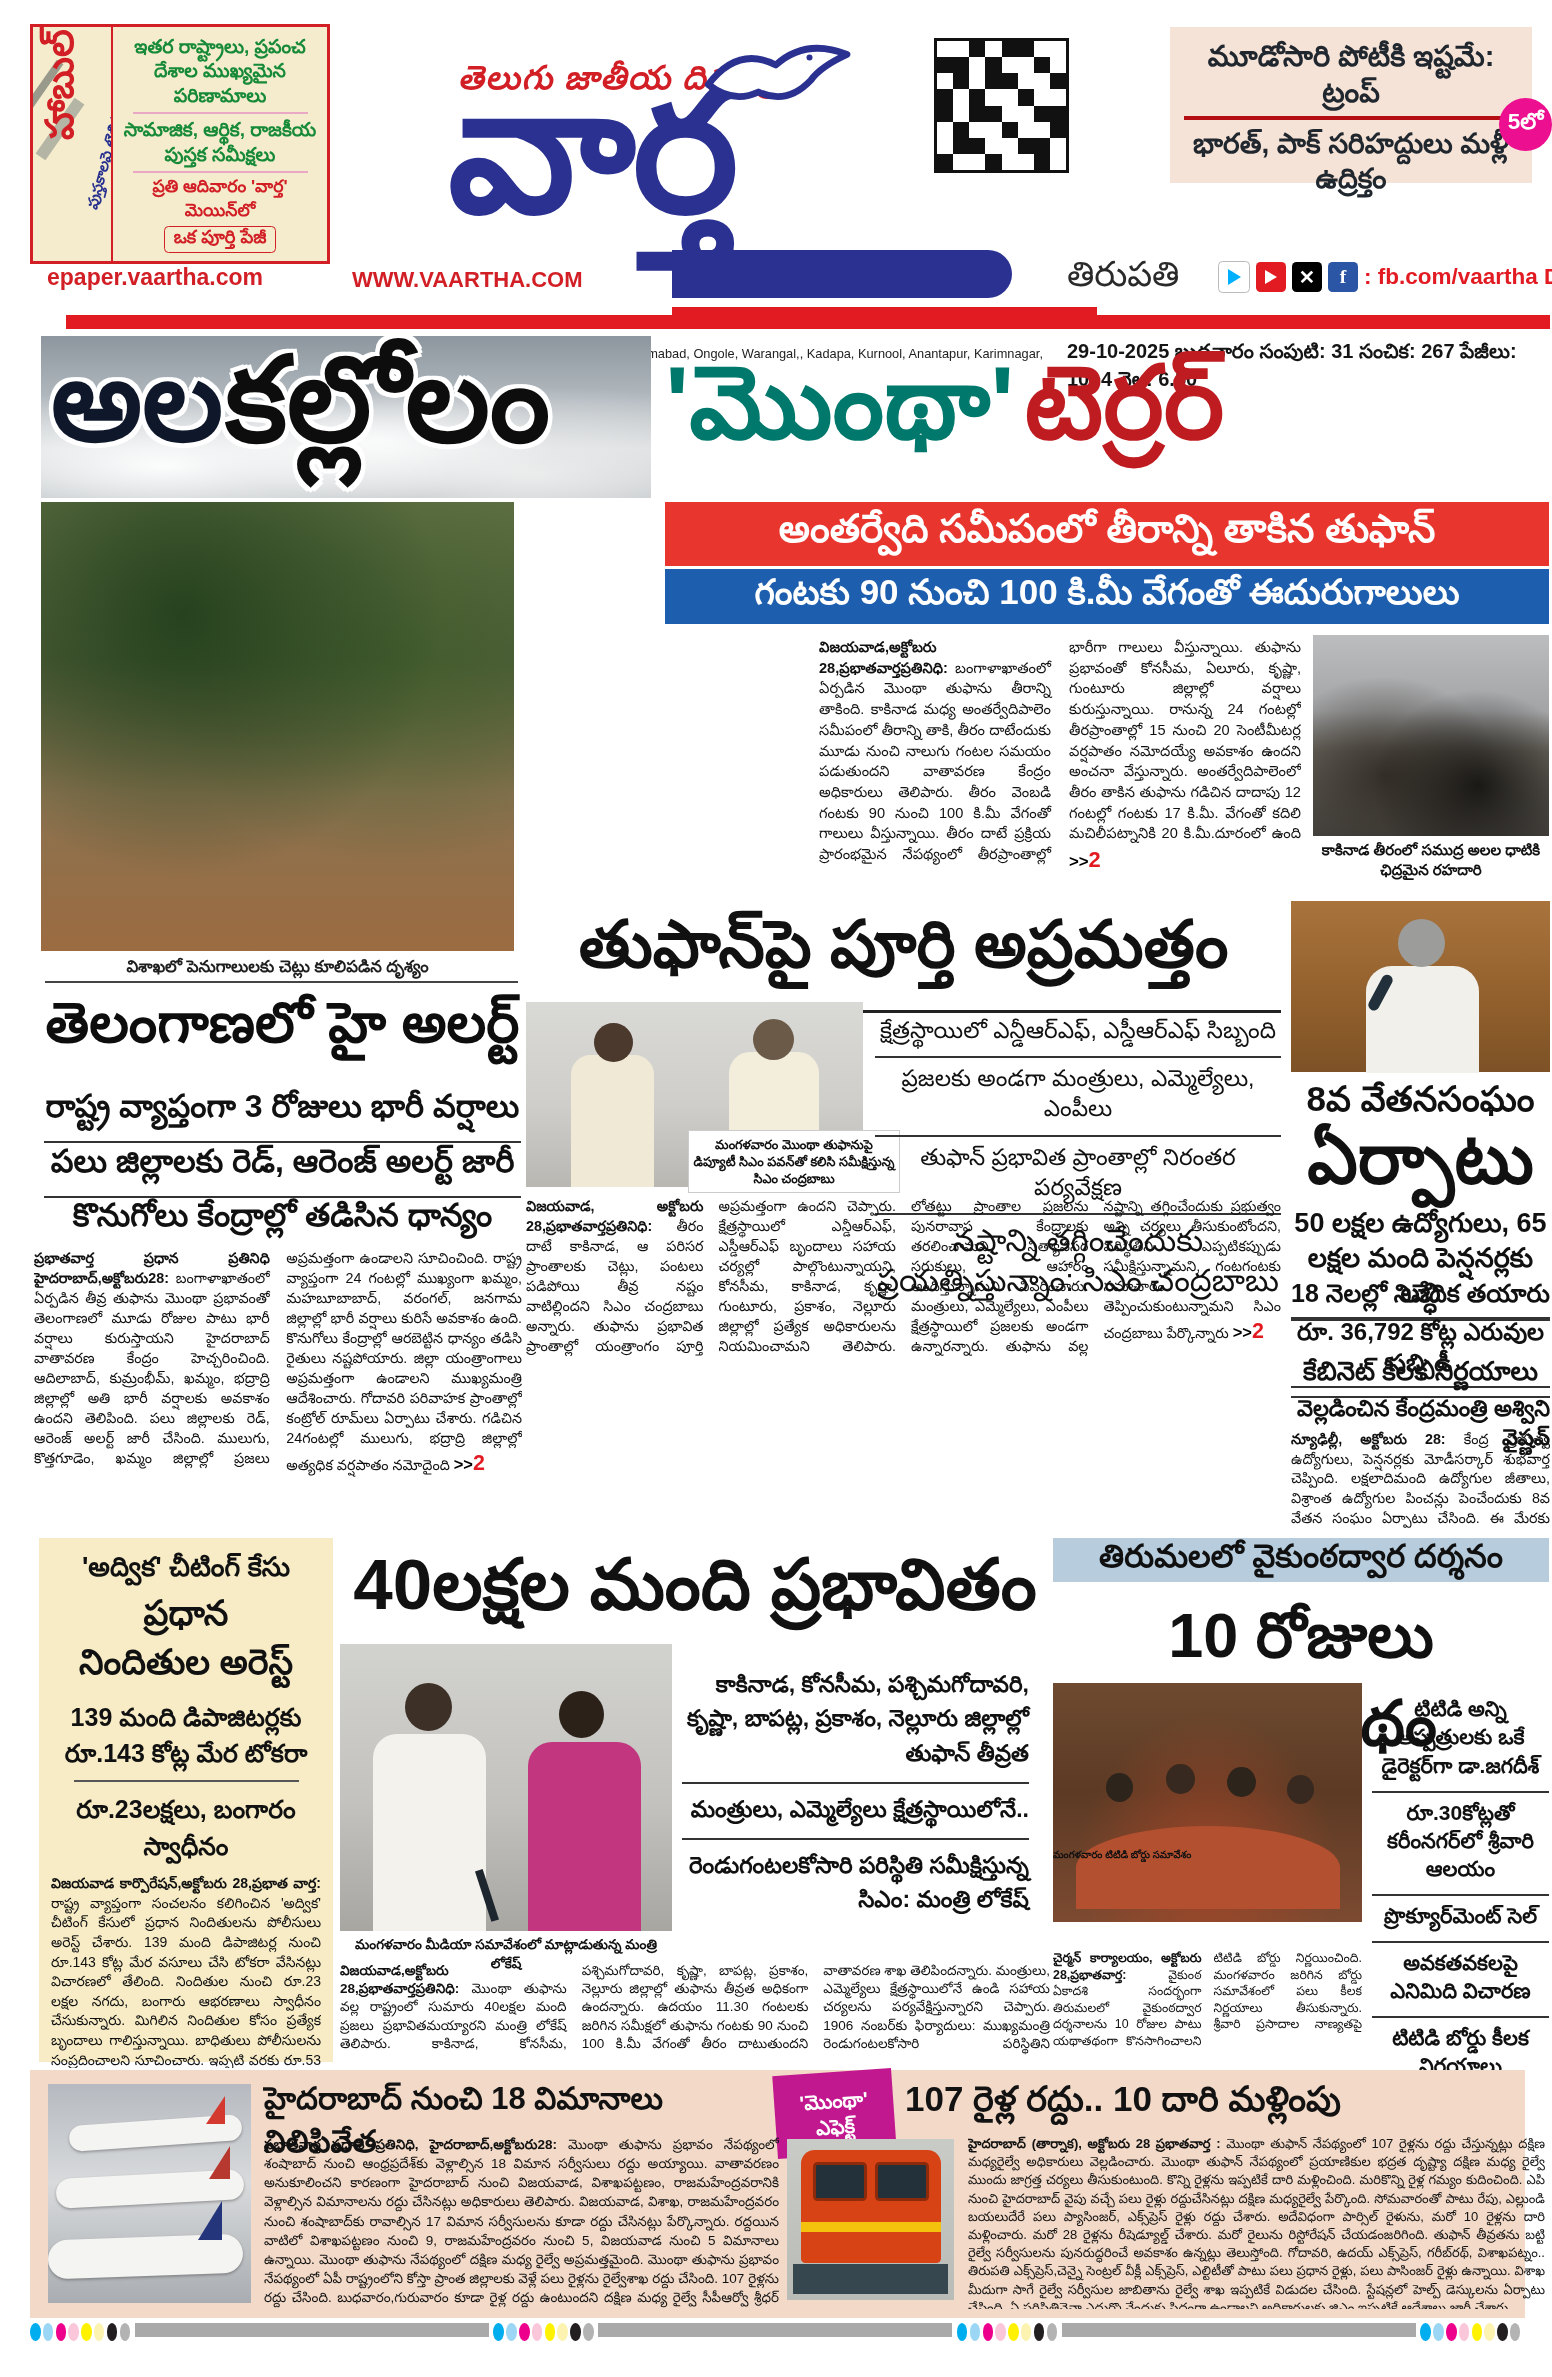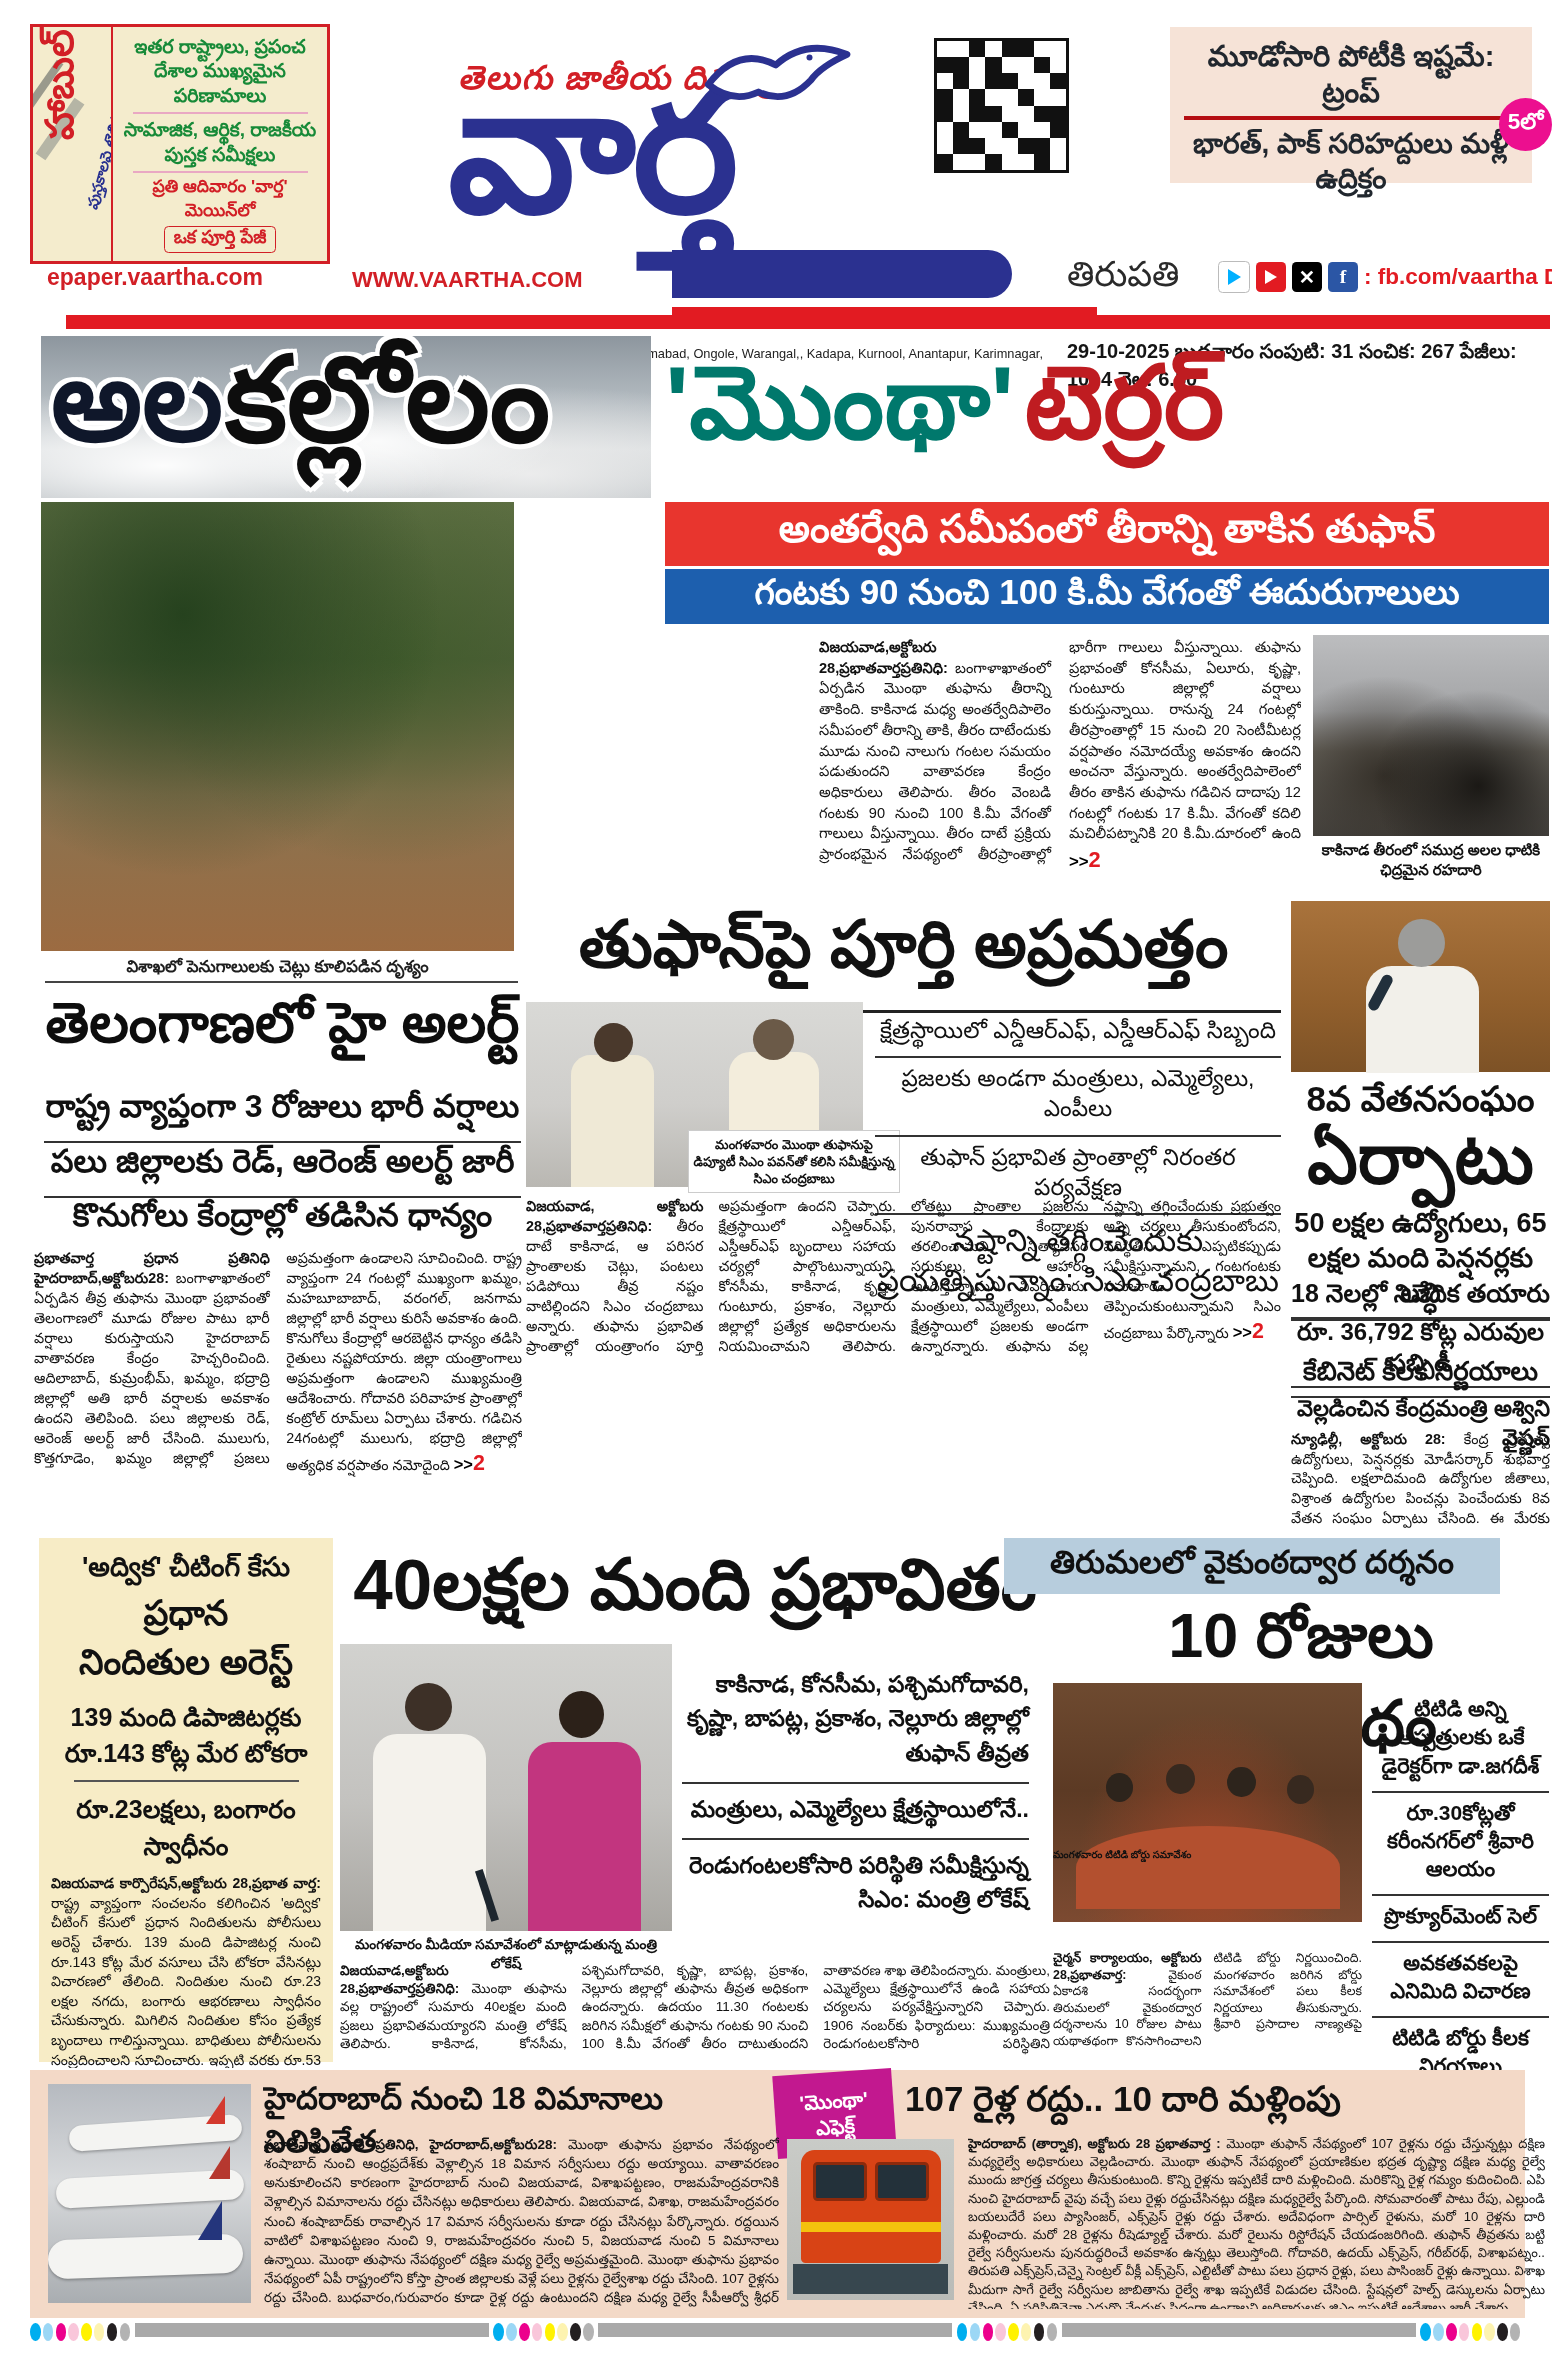--- a/index.html
+++ b/index.html
@@ -121,21 +121,21 @@
   
   .lkhead{left:340px;top:1544px;width:710px;font-size:71px;font-weight:bold;text-align:center;}
   .lkphoto{left:340px;top:1644px;width:332px;height:287px;background:linear-gradient(180deg,#d2d2cf 0%,#c3c2bf 55%,#a8a6a1 100%);}
   .lkbullets{left:682px;top:1659px;width:347px;}
   .lb{font-size:23px;font-weight:bold;text-align:right;line-height:1.5;padding:7.5px 0 12px;border-bottom:2.3px solid #333;}
   .lb:last-child{border-bottom:none;}
   .lkcap{left:340px;top:1937px;width:332px;font-size:13.5px;font-weight:bold;text-align:center;}
   .lkbody{left:340px;top:1962px;width:710px;height:98px;column-count:3;column-gap:15px;font-size:13.5px;line-height:1.35;}
 
   
-  .ttdbanner{left:1004px;top:1538px;width:496px;height:56px;background:#b7cddd;display:flex;align-items:center;justify-content:center;font-size:32px;font-weight:bold;color:#101010;}
+  .ttdbanner{left:1053px;top:1538px;width:496px;height:44px;background:#b7cddd;display:flex;align-items:center;justify-content:center;font-size:32px;font-weight:bold;color:#101010;}
   .ttdhead{left:1053px;top:1599px;width:496px;font-size:63px;font-weight:bold;text-align:center;}
   .ttdphoto{left:1053px;top:1683px;width:309px;height:239px;background:
     radial-gradient(ellipse at 50% 80%, rgba(160,70,40,.9), transparent 60%),
     linear-gradient(180deg,#6e4a30 0%,#5c3a24 45%,#7c4a31 100%);}
   .ttdrail{left:1372px;top:1689px;width:177px;}
   .tt{font-size:21px;font-weight:bold;text-align:center;line-height:1.35;padding:6px 0 10.5px;border-bottom:2.3px solid #333;}
   .tt:last-child{border-bottom:none;}
   .ttdcap{left:1053px;top:1849px;width:309px;font-size:10px;font-weight:bold;}
   .ttdbody{left:1053px;top:1950px;width:309px;height:111px;column-count:2;column-gap:12px;font-size:12.4px;line-height:1.33;}
 

